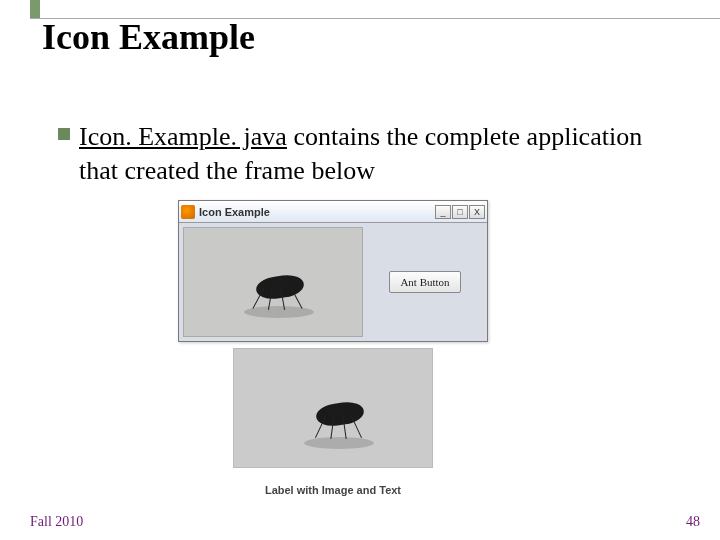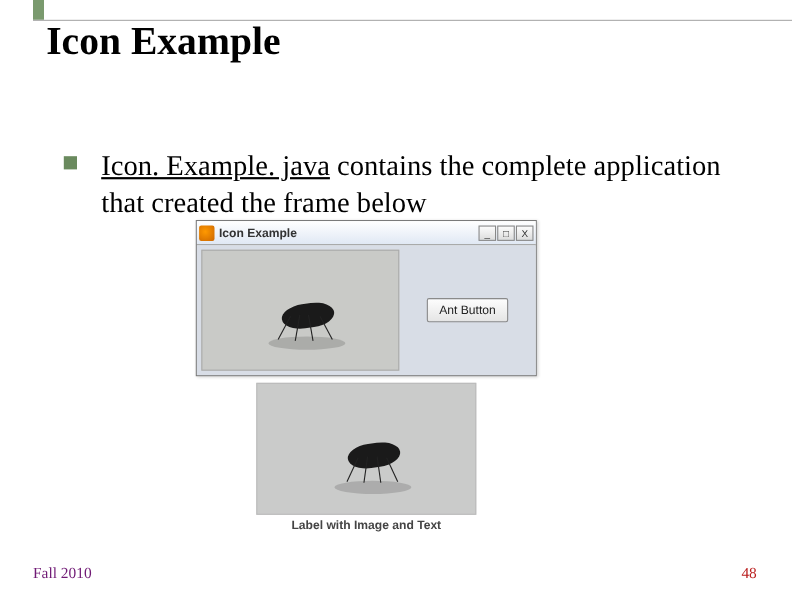--- a/index.html
+++ b/index.html
@@ -1,46 +1,46 @@
 <!DOCTYPE html>
 <html><head>
 <meta charset="utf-8">
 <style>
 *{margin:0;padding:0;box-sizing:border-box}
 body{width:720px;height:540px;background:#fff;font-family:"Times New Roman",serif;position:relative;overflow:hidden}
 .accent-top{position:absolute;left:30px;top:0;width:10px;height:18px;background:#7a9a6e}
 .accent-line{position:absolute;left:30px;top:18px;right:0;height:1px;background:#aaa}
 .slide-title{position:absolute;left:42px;top:16px;font-size:36px;color:#000}
-.bullet-wrap{position:absolute;left:58px;top:134px;right:40px;display:flex;gap:22px}
+.bullet-wrap{position:absolute;left:58px;top:120px;right:40px;display:flex;gap:9px}
 .bullet-sq{width:12px;height:12px;background:#6a8a5e;margin-top:8px;flex-shrink:0}
 .bullet-text{font-size:26px;line-height:1.3;color:#000}
 .link{text-decoration:underline;color:#000}
 .figure-area{position:absolute;left:178px;top:200px;width:310px}
 .app-window{border:1px solid #7a7a7a;background:#eee;box-shadow:1px 1px 3px rgba(0,0,0,.2)}
 .titlebar{display:flex;align-items:center;height:22px;background:linear-gradient(#fff,#e0e8f4);border-bottom:1px solid #999;padding:0 2px;gap:4px}
 .java-icon{width:14px;height:14px;background:radial-gradient(circle at 40% 40%,#f90,#c60);border-radius:2px}
 .tb-title{font-family:Arial,sans-serif;font-size:11px;font-weight:bold;color:#333;flex:1}
 .winbtns{display:flex;gap:1px}
 .winbtn{width:16px;height:14px;background:linear-gradient(#fcfcfc,#ddd);border:1px solid #888;font-family:Arial;font-size:9px;line-height:12px;text-align:center;color:#333}
 .client{display:flex;padding:4px;gap:4px;background:#d8dde6}
 .ant-img{width:180px;height:110px;background:#c9cac7;position:relative;border:1px solid #aaa}
 .ant-body{position:absolute;left:72px;top:48px;width:48px;height:22px;background:#1a1a1a;border-radius:50%/60%;transform:rotate(-8deg)}
 .ant-leg{position:absolute;width:1px;height:24px;background:#222;top:58px}
 .l1{left:74px;transform:rotate(28deg)}
 .l2{left:86px;transform:rotate(10deg)}
 .l3{left:98px;transform:rotate(-10deg)}
 .l4{left:112px;transform:rotate(-28deg)}
 .ant-shadow{position:absolute;left:60px;top:78px;width:70px;height:12px;background:rgba(0,0,0,.15);border-radius:50%}
 .ant-button-wrap{flex:1;display:flex;align-items:center;justify-content:center}
-.ant-button{background:linear-gradient(#fdfdfd,#e5e5e5);border:1px solid #8a8a8a;border-radius:2px;font-family:Liberation Sans, sans-serif;font-size:11px;color:#222;padding:4px 10px}
+.ant-button{background:linear-gradient(#fdfdfd,#e5e5e5);border:1px solid #8a8a8a;border-radius:2px;font-family:Liberation Serif, serif;font-size:11px;color:#222;padding:4px 10px}
 .lower-figure{margin-top:6px;text-align:center}
 .lower-img{width:200px;height:120px;margin:0 auto;background:#cacbca;position:relative;border:1px solid #bbb}
-.lower-caption{font-family:Arial,sans-serif;font-size:11px;font-weight:bold;color:#444;margin-top:4px}
+.lower-caption{font-family:Arial,sans-serif;font-size:11px;font-weight:bold;color:#444;margin-top:16px}
 .footer-left{position:absolute;left:30px;bottom:10px;font-size:14px;color:#701a75}
-.footer-right{position:absolute;right:32px;bottom:10px;font-size:14px;color:#b91c1c}
+.footer-right{position:absolute;right:20px;bottom:10px;font-size:14px;color:#701a75}
 </style>
 </head>
 <body>
 
 <div class="accent-top"></div>
 <div class="accent-line"></div>
 <h1 class="slide-title">Icon Example</h1>
 
 <div class="bullet-wrap">
   <div class="bullet-sq"></div>

